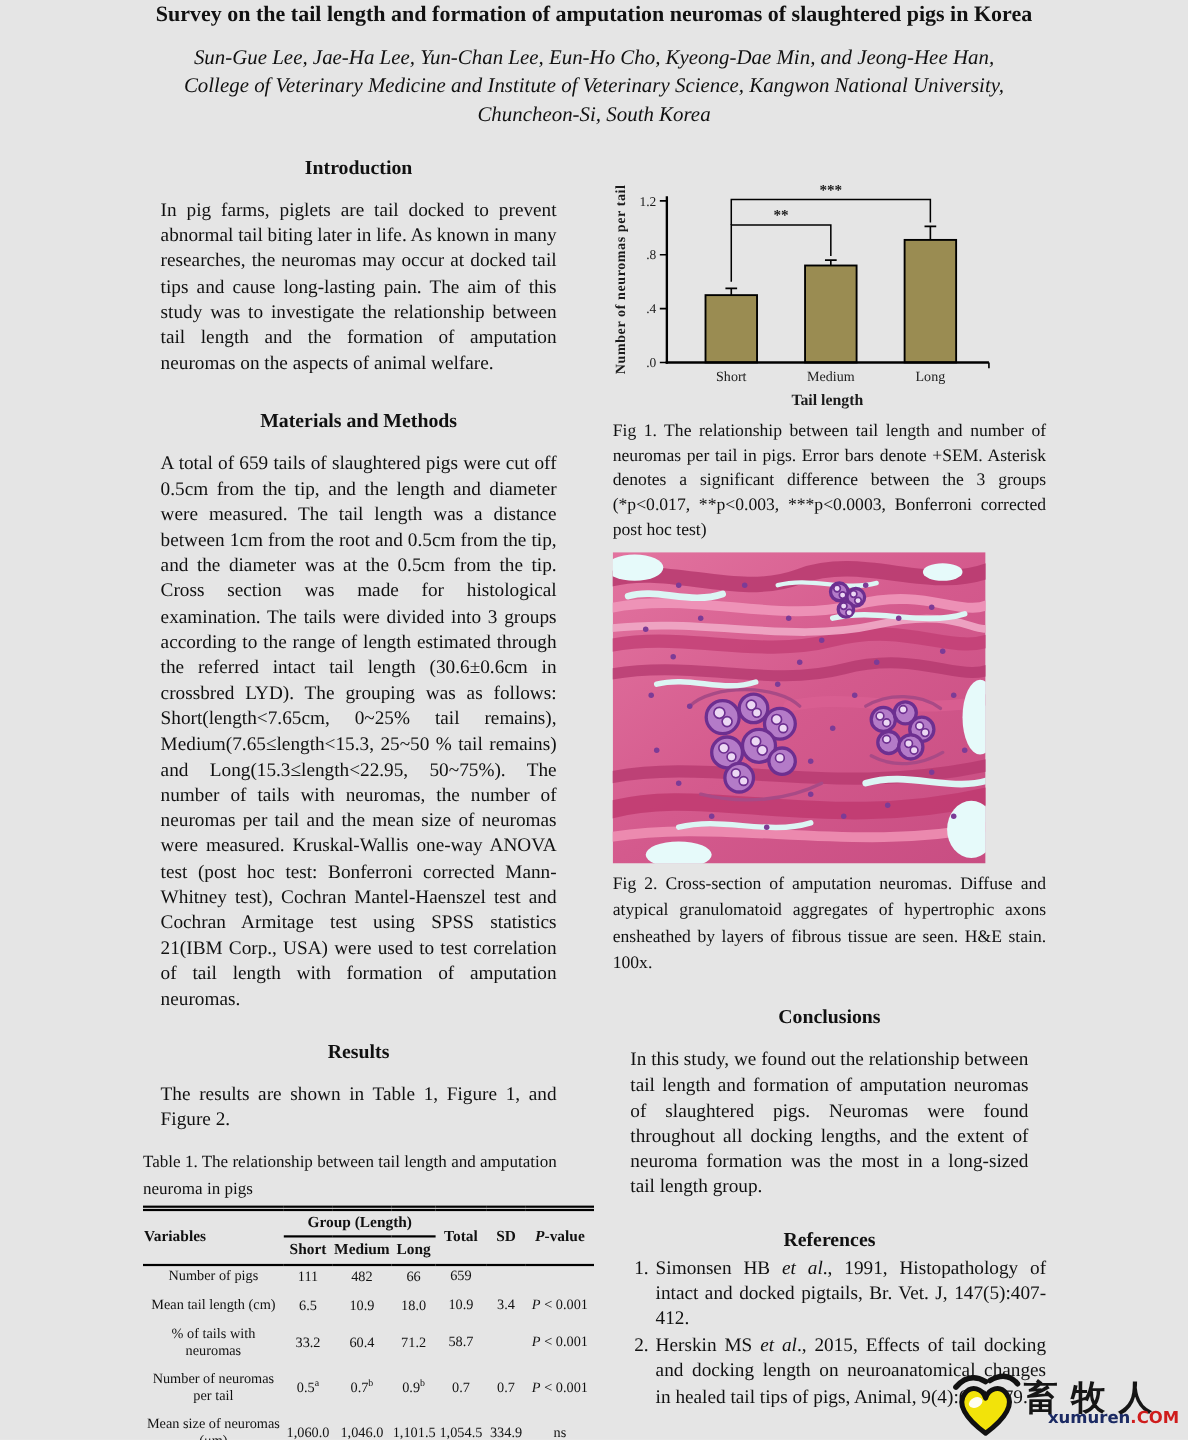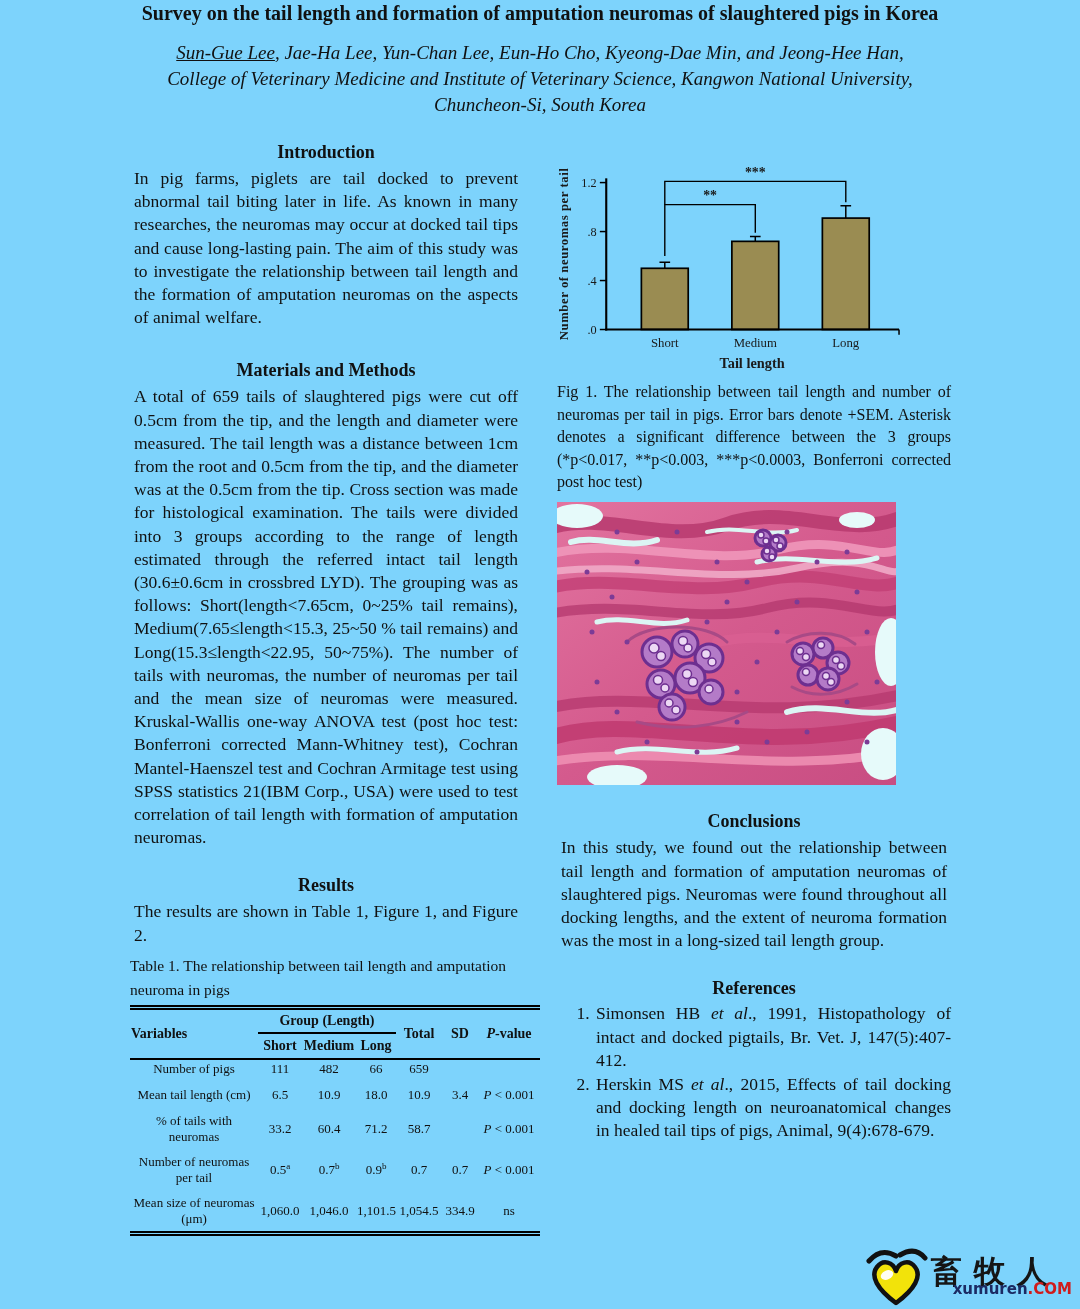--- a/index.html
+++ b/index.html
@@ -1,26 +1,26 @@
 <!DOCTYPE html>
 <html><head>
 <meta charset="utf-8">
 <style>
   html,body{margin:0;padding:0;background:#ffffff;}
-  .page{position:relative;width:1080px;height:1309px;background:#7dd3fc;overflow:hidden;
+  .page{position:relative;width:1080px;height:1309px;background:#e5e5e5;overflow:hidden;
         font-family:"Liberation Serif",serif;color:#111;}
   .title{position:absolute;top:2px;left:0;width:100%;text-align:center;
          font-size:20px;font-weight:bold;margin:0;}
   .authors{position:absolute;top:40px;left:0;width:100%;text-align:center;
            font-style:italic;font-size:19px;line-height:26px;}
-  .u{text-decoration:underline;margin-top:24px;}
+  .u{margin-top:24px;}
   .col-left{position:absolute;left:130px;top:142px;width:392px;}
   .col-right{position:absolute;left:557px;top:140px;width:394px;}
   h2{font-size:18px;font-weight:bold;margin:0 0 2px 0;text-align:center;}
-  p.body{font-size:17.5px;line-height:23.2px;text-align:justify;margin:4px;}
+  p.body{font-size:17.5px;line-height:23.2px;text-align:justify;margin:16px;}
   .gap36{margin-top:31px;}
   .gap26{margin-top:26px;}
   .tbl-caption{font-size:15.5px;line-height:24px;margin-top:7px;text-align:left;}
   table.tbl{border-collapse:collapse;width:100%;margin-top:3px;
             border-top:5px double #000;border-bottom:5px double #000;table-layout:fixed;}
   table.tbl thead{border-bottom:2px solid #000;}
   table.tbl th{font-size:14px;font-weight:bold;padding:4px 1px;vertical-align:middle;text-align:center;}
   .th-var{text-align:left !important;}
   .th-group{border-bottom:2px solid #000;padding:3px 1px !important;}
   table.tbl td{font-size:13px;text-align:center;padding:4.5px 1px;}
@@ -298,20 +298,21 @@
             <circle cx="180" cy="190" r="2.5"></circle>
             <circle cx="200" cy="160" r="2.5"></circle>
           <circle cx="310" cy="240" r="2.5"></circle>
             <circle cx="140" cy="250" r="2.5"></circle>
             <circle cx="230" cy="30" r="2.5"></circle>
           <circle cx="120" cy="30" r="2.5"></circle>
             <circle cx="60" cy="30" r="2.5"></circle>
             <circle cx="160" cy="60" r="2.5"></circle>
         </g>
       </svg>
+      <div class="fig2-caption">Fig 2. Cross-section of amputation neuromas. Diffuse and atypical granulomatoid aggregates of hypertrophic axons ensheathed by layers of fibrous tissue are seen. H&amp;E stain. 100x.</div>
     </div>
 
     <h2 class="gap26">Conclusions</h2>
     <p class="body">In this study, we found out the relationship between tail length and formation of amputation neuromas of slaughtered pigs. Neuromas were found throughout all docking lengths, and the extent of neuroma formation was the most in a long-sized tail length group.</p>
 
     <h2 class="gap26">References</h2>
     <ol class="refs">
       <li><span>Simonsen HB </span><i>et al</i><span>., 1991, Histopathology of intact and docked pigtails, Br. Vet. J, 147(5):407-412.</span></li>
       <li><span>Herskin MS </span><i>et al</i><span>., 2015, Effects of tail docking and docking length on neuroanatomical changes in healed tail tips of pigs, Animal, 9(4):678-679.</span></li>
     </ol>

